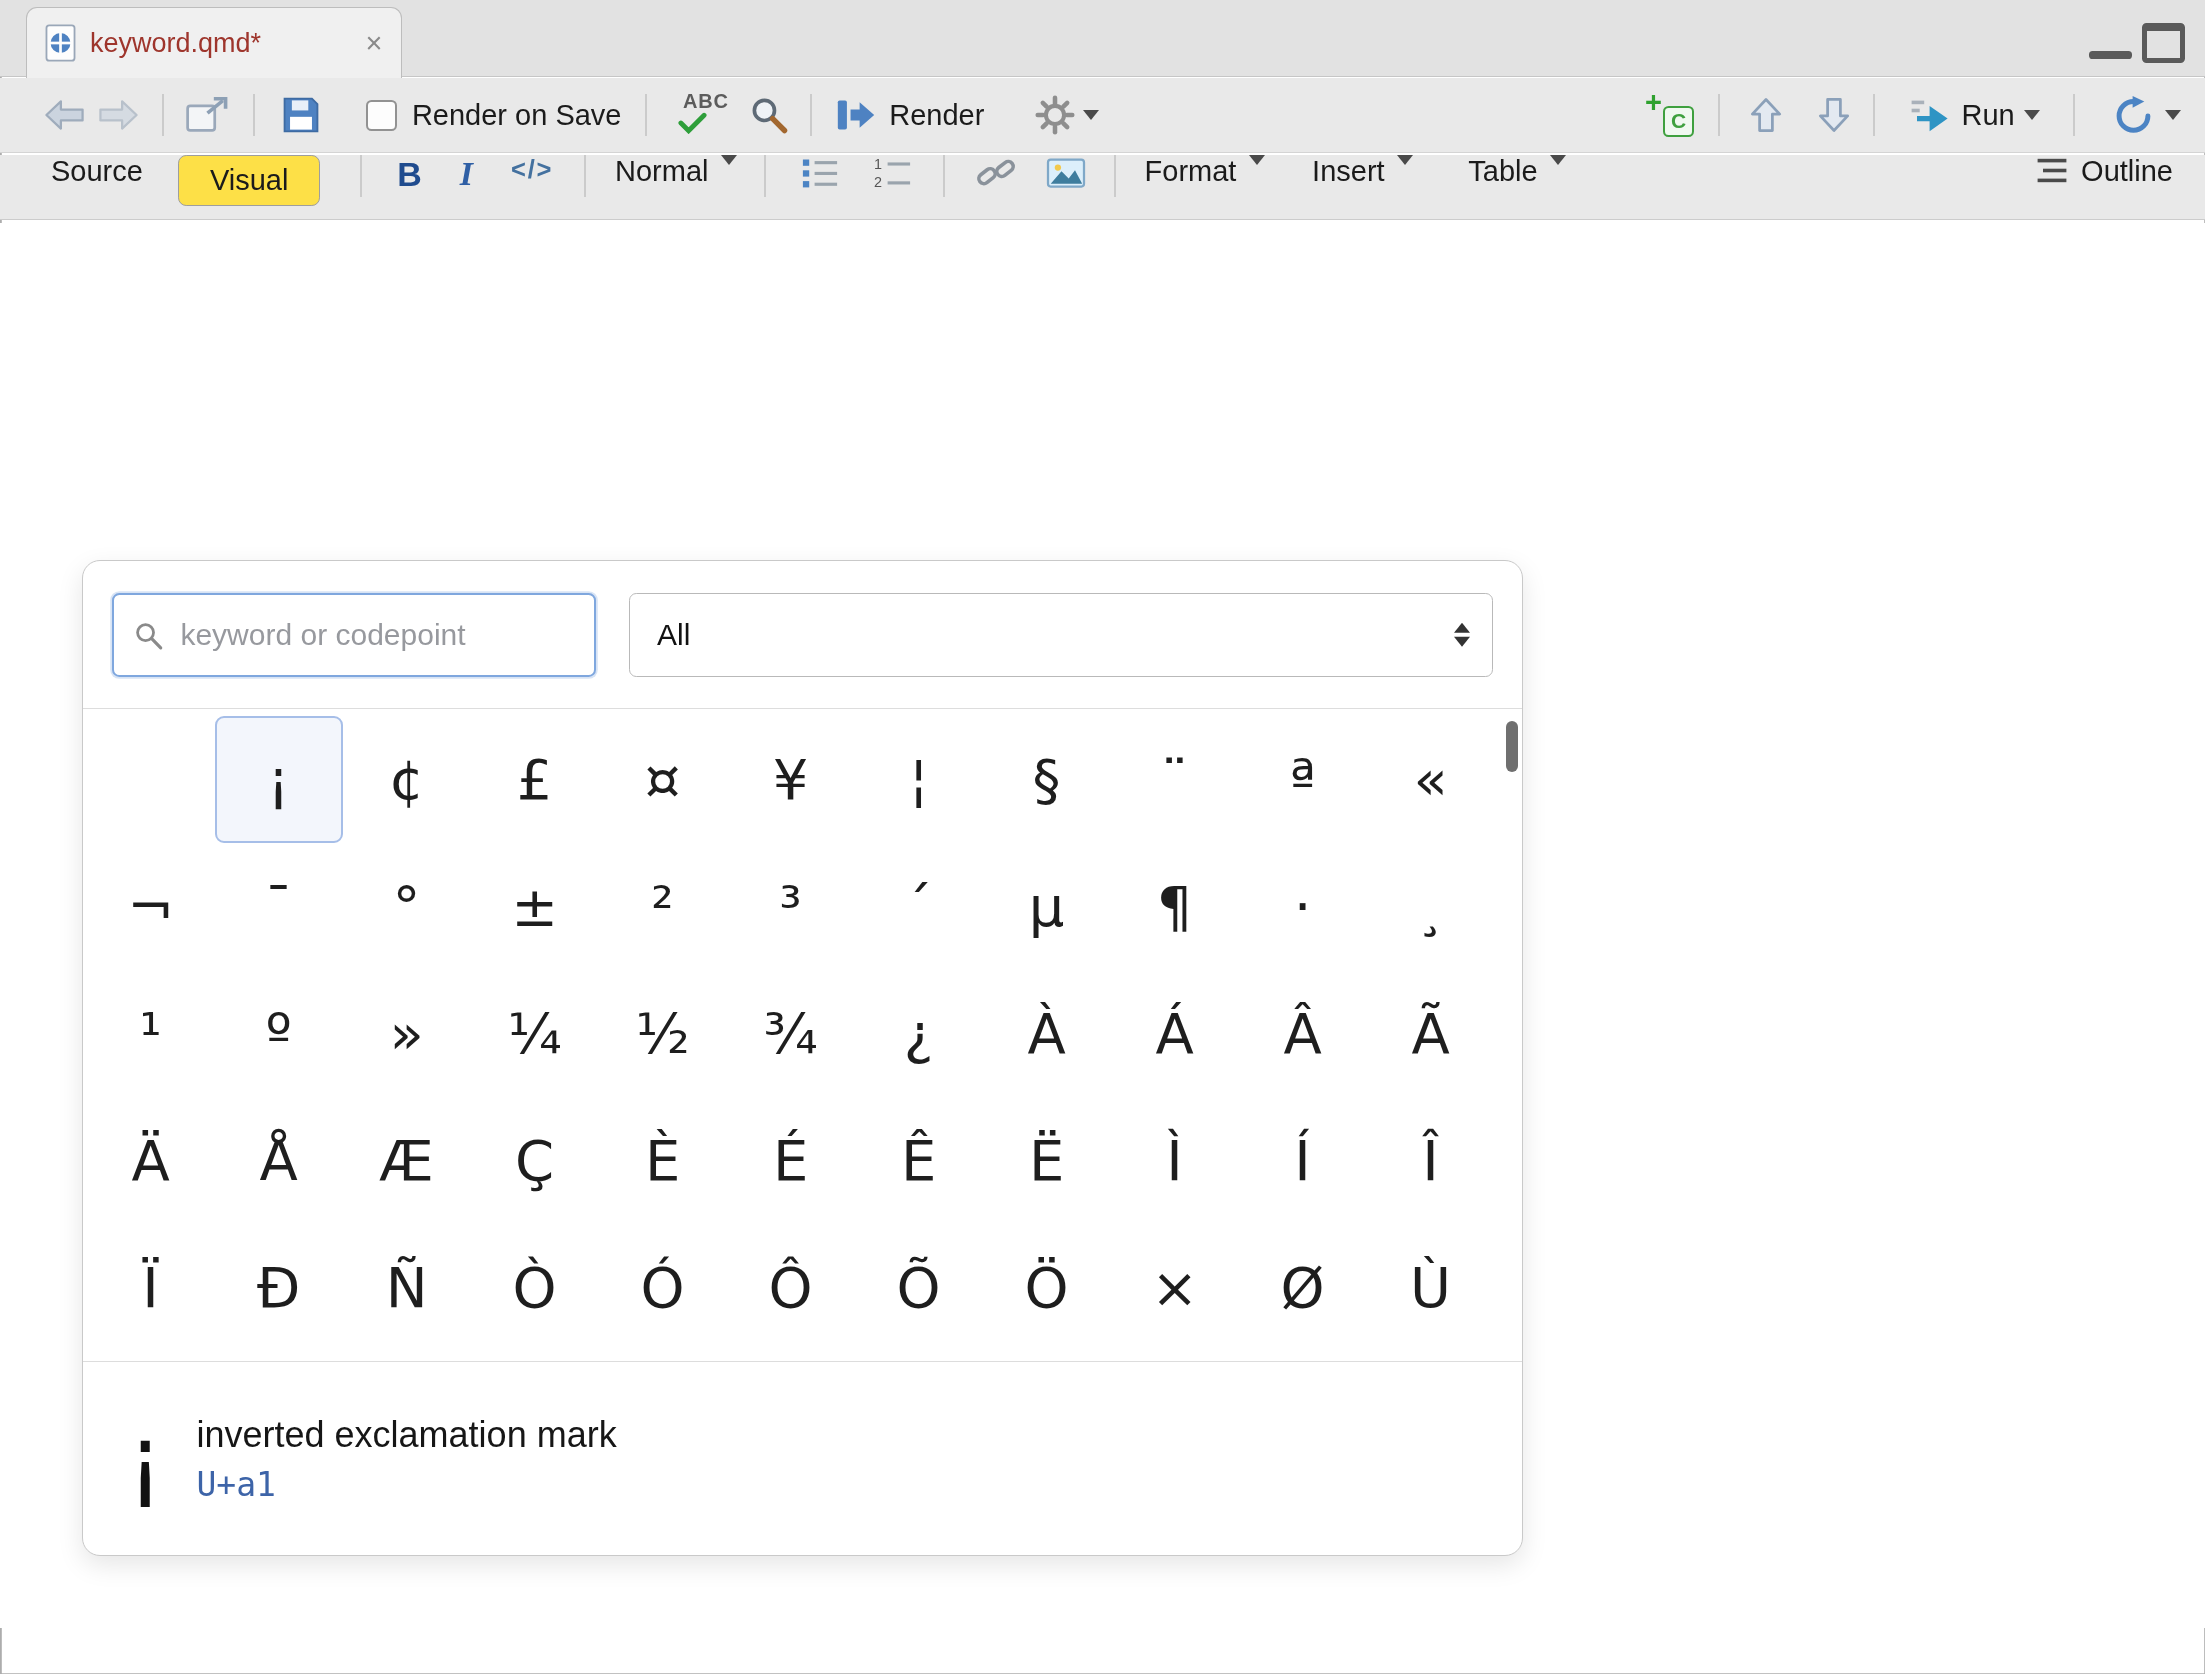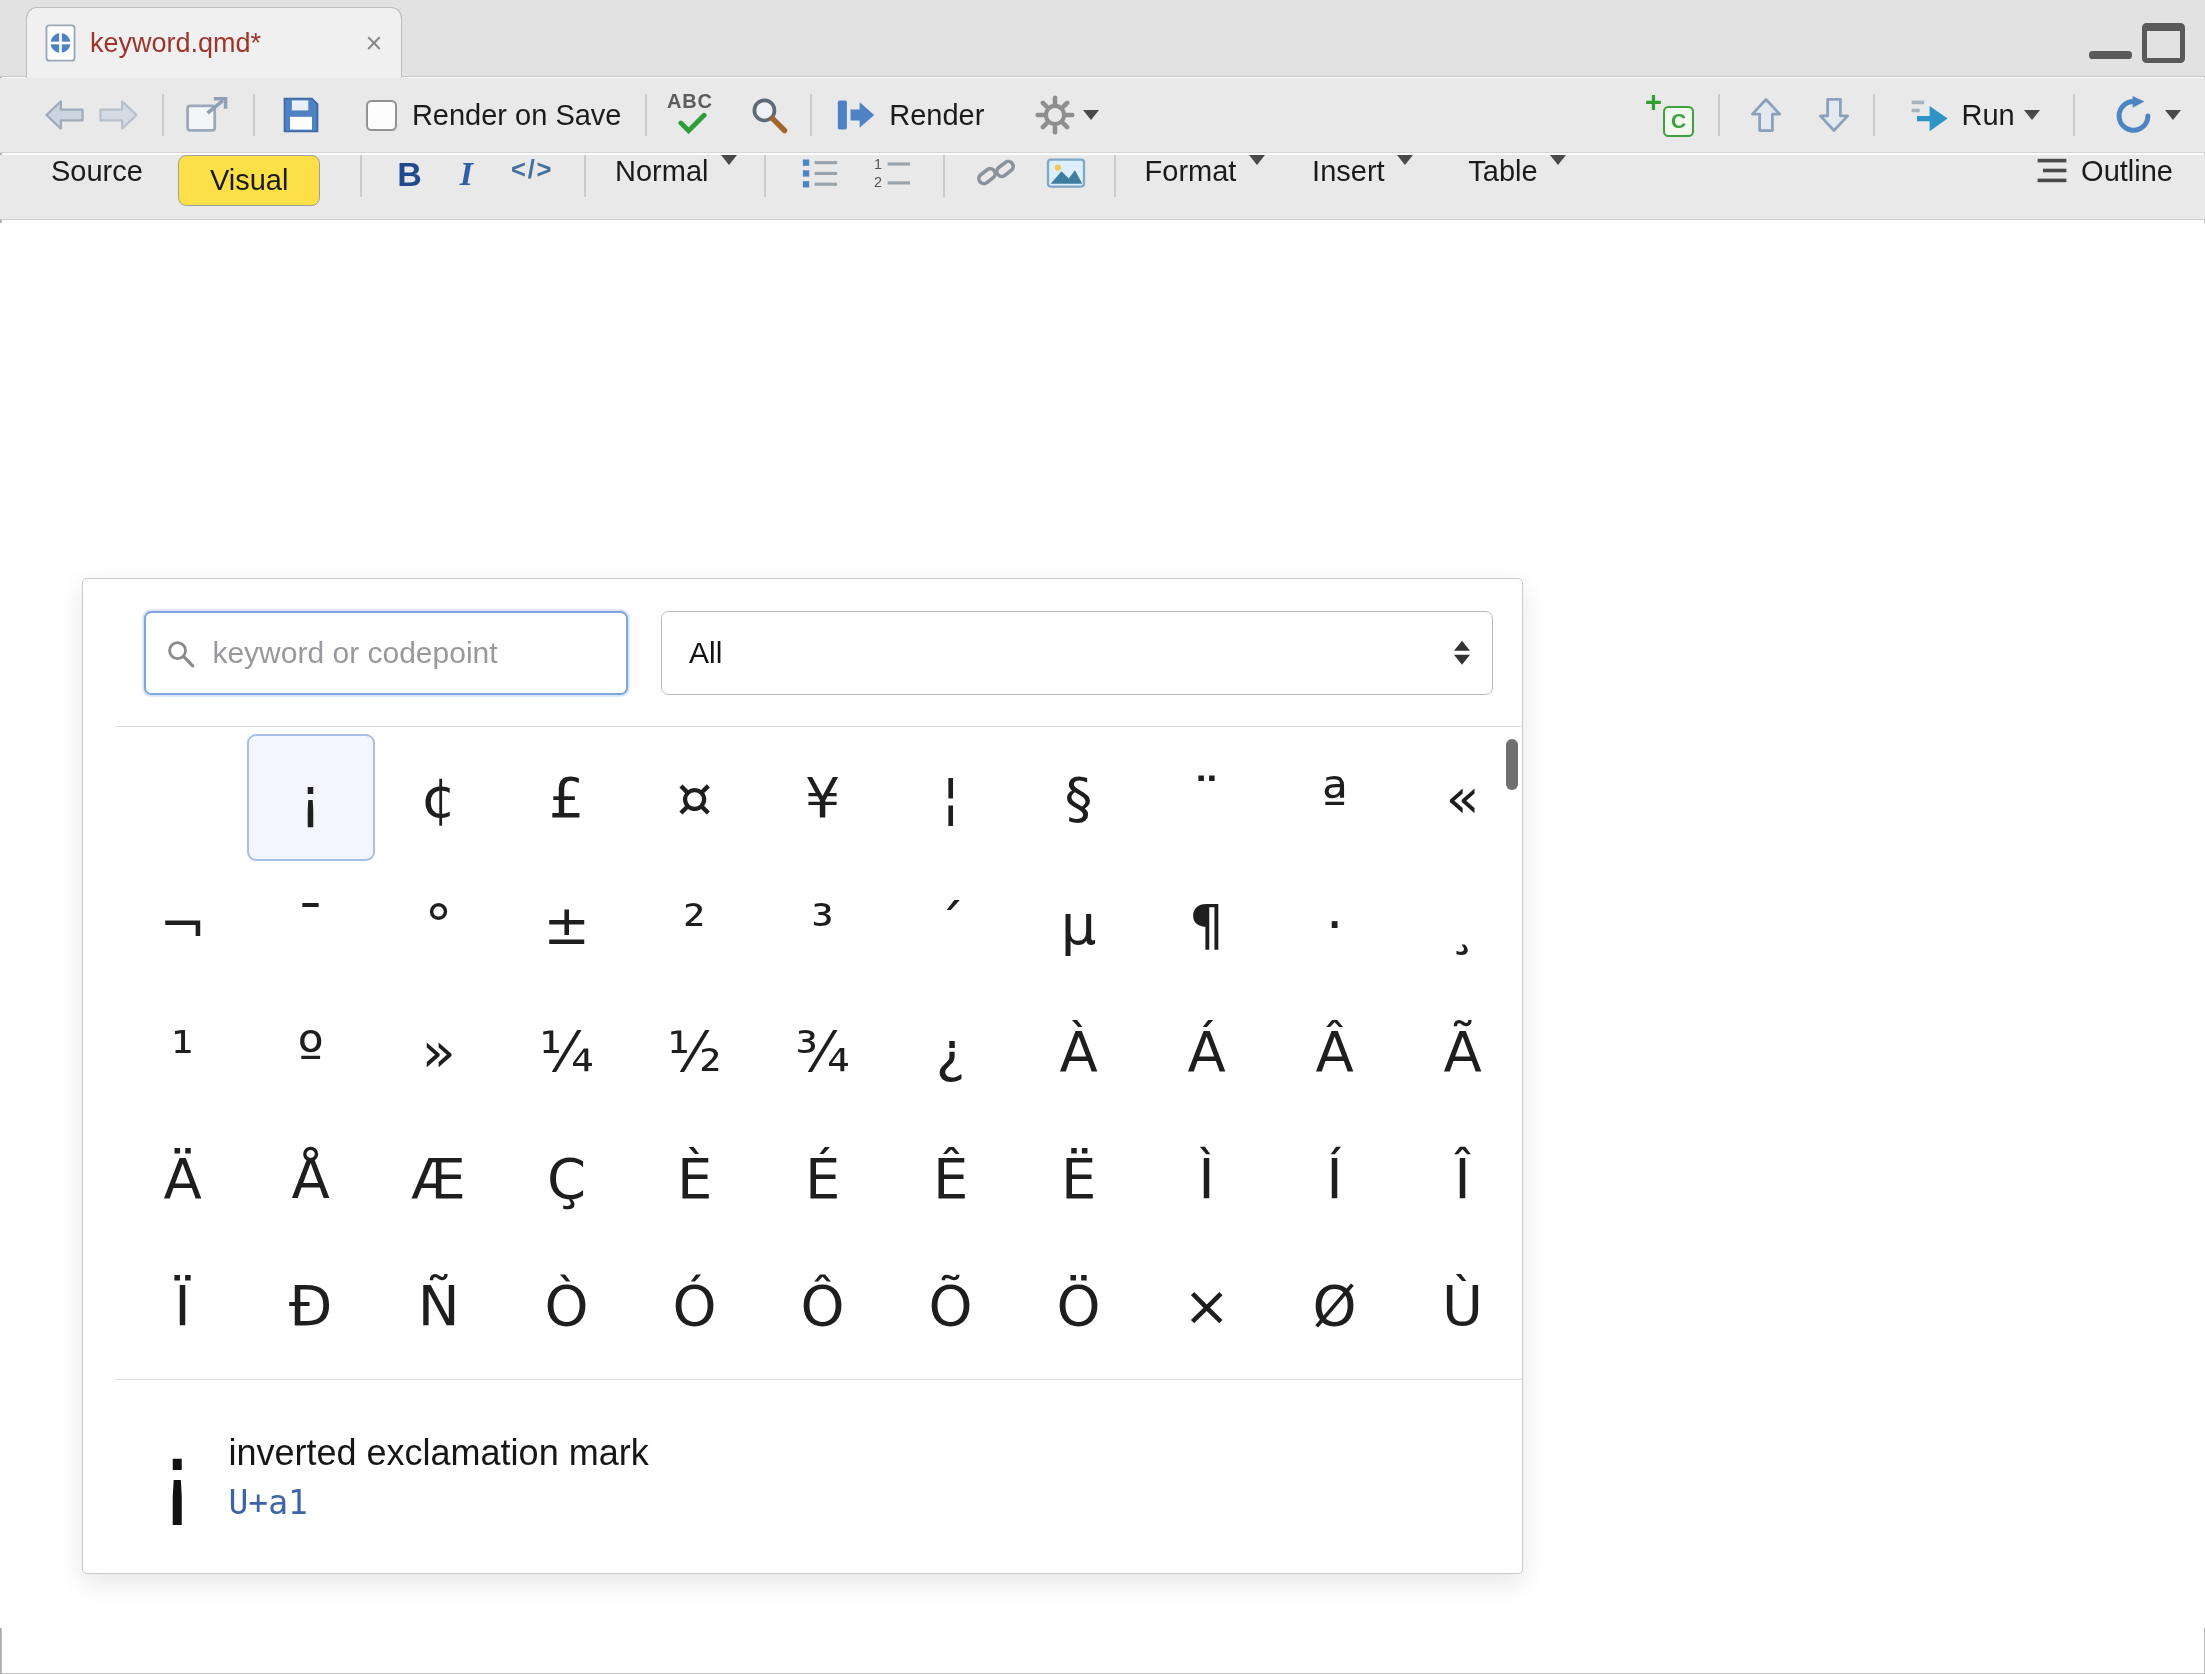--- a/index.html
+++ b/index.html
@@ -17,35 +17,35 @@
   
   .toolbar1{position:absolute;top:78px;left:0;right:0;height:75px;background:#E9E9E9;border-bottom:1.8px solid #D4D4D4;display:flex;align-items:center;padding:0 25.5px 0 41px;box-sizing:border-box;}
   .toolbar2{position:absolute;top:155px;left:0;right:0;height:65px;background:#E9E9E9;border-bottom:1.8px solid #CCCCCC;display:flex;align-items:flex-start;padding:0 33px 0 51px;box-sizing:border-box;}
   .sep{width:1.8px;height:42px;background:#CBCBCB;flex:0 0 auto;}
   .tb-label{font-size:29px;color:#1B1B1B;white-space:nowrap;}
   .caret{width:0;height:0;border-left:8.2px solid transparent;border-right:8.2px solid transparent;border-top:10px solid #4A4A4A;flex:0 0 auto;}
   .spacer{flex:1 1 auto;}
   .ibtn{display:flex;align-items:center;flex:0 0 auto;}
   .checkbox{width:31px;height:31px;border:2.7px solid #929292;border-radius:5.5px;background:#FDFDFD;box-sizing:border-box;flex:0 0 auto;}
   .spellcheck{position:relative;width:60px;height:51px;flex:0 0 auto;}
-  .spellcheck .abc{position:absolute;left:2px;top:0;font-size:20px;font-weight:bold;color:#5C5C5C;letter-spacing:0.9px;text-align:center;}
+  .spellcheck .abc{position:absolute;left:18px;top:0;font-size:20px;font-weight:bold;color:#5C5C5C;letter-spacing:0.9px;text-align:center;}
   .spellcheck svg{position:absolute;left:12.7px;top:22px;}
   .chunk-icon{position:relative;width:51px;height:47px;flex:0 0 auto;}
   .chunk-plus{position:absolute;left:0;top:-3.6px;color:#2FA12F;font-size:29px;font-weight:bold;line-height:1;}
   .chunk-c{position:absolute;right:1.8px;bottom:1.8px;width:31px;height:31px;border:2.7px solid #3FA03F;border-radius:5.5px;background:#F0F8F0;color:#3FA03F;font-weight:bold;font-size:21px;display:flex;align-items:center;justify-content:center;box-sizing:border-box;}
   .btn-bold{font-size:34px;font-weight:bold;color:#1F4B8E;}
   .btn-italic{font-size:34px;font-weight:bold;font-style:italic;font-family:"Liberation Serif", serif;color:#2F5FA5;}
   .btn-code{font-size:25.5px;font-weight:bold;color:#44719F;letter-spacing:1.8px;}
   .visual-btn{height:51px;padding:4px 31px;border:1.8px solid #9E9E9E;border-radius:8.2px;background:#fde047;display:flex;align-items:center;font-size:29px;color:#1B1B1B;box-sizing:border-box;}
 
   
   .editor{position:absolute;top:223px;left:0;right:0;bottom:47px;background:#FFFFFF;}
 
   
-  .picker{position:absolute;left:82px;top:355px;width:1441px;height:996px;background:#FFF;border:1.8px solid #C9C9C9;border-radius:5px;box-shadow:0 9px 25.5px rgba(0,0,0,0.10);box-sizing:border-box;display:flex;flex-direction:column;overflow:hidden;padding-left:32px;}
+  .picker{position:absolute;left:82px;top:337px;width:1441px;height:996px;background:#FFF;border:1.8px solid #C9C9C9;border-radius:18px;box-shadow:0 9px 25.5px rgba(0,0,0,0.10);box-sizing:border-box;display:flex;flex-direction:column;overflow:hidden;}
   .picker-top{height:147px;flex:0 0 auto;display:flex;align-items:center;gap:33px;padding:0 29px;box-sizing:border-box;}
   .search-box{width:484px;height:84px;border:2.7px solid #7FA7DE;border-radius:7.3px;box-shadow:0 0 0 1.8px rgba(127,167,222,0.30);display:flex;align-items:center;gap:14.5px;padding:0 18px;box-sizing:border-box;background:#FFF;}
   .search-box input{border:none;outline:none;font-size:30px;color:#333;width:100%;background:transparent;font-family:"Liberation Sans", sans-serif;}
   .search-box input::placeholder{color:#97999E;}
   .category-select{flex:1 1 auto;height:84px;border:1.8px solid #B9B9B9;border-radius:7.3px;background:#FFF;display:flex;align-items:center;padding:0 27px;font-size:30px;color:#121212;position:relative;box-sizing:border-box;}
   .spin{position:absolute;right:22px;top:50%;transform:translateY(-50%);display:flex;flex-direction:column;gap:4.5px;}
   .tri-up{width:0;height:0;border-left:8.2px solid transparent;border-right:8.2px solid transparent;border-bottom:10px solid #333;}
   .tri-down{width:0;height:0;border-left:8.2px solid transparent;border-right:8.2px solid transparent;border-top:10px solid #333;}
   .grid-wrap{flex:0 0 auto;height:653px;border-top:1.8px solid #DDDDDD;position:relative;box-sizing:border-box;padding:7.3px 0 0 3.6px;}
   .symbol-grid{display:grid;grid-template-columns:repeat(11,128px);grid-auto-rows:127px;}

